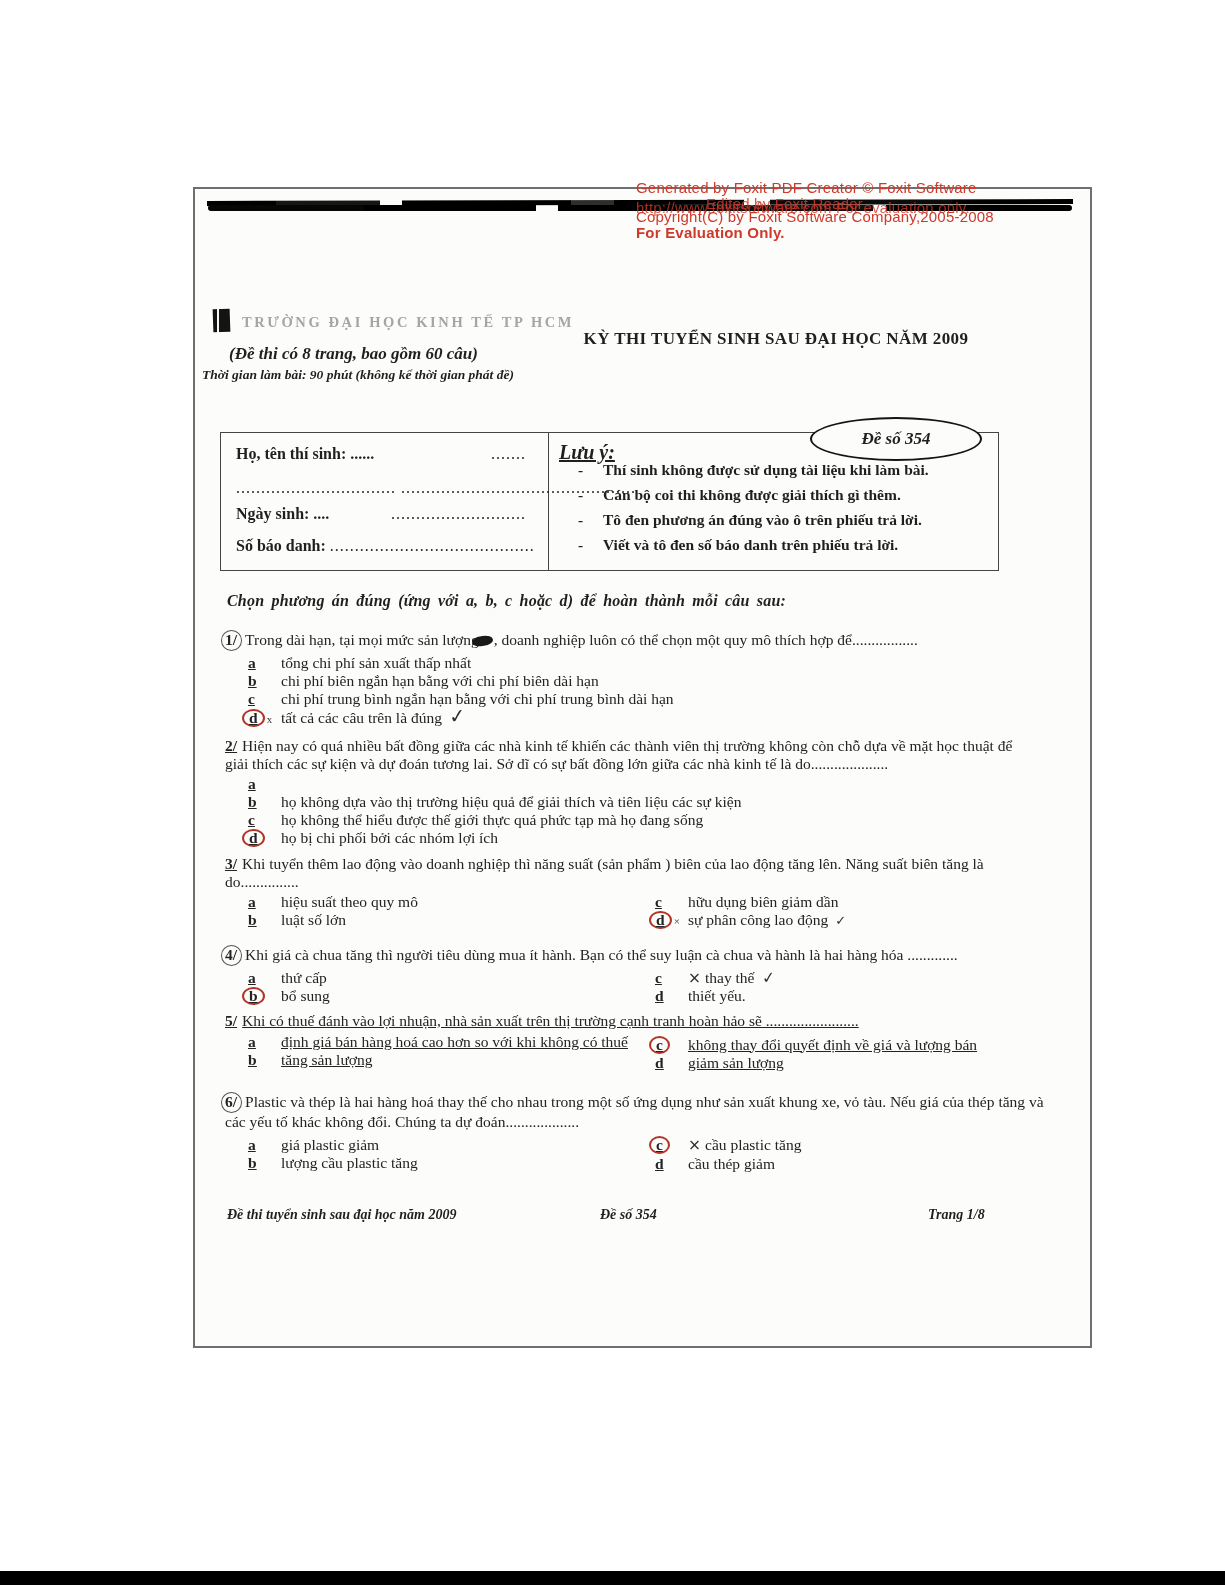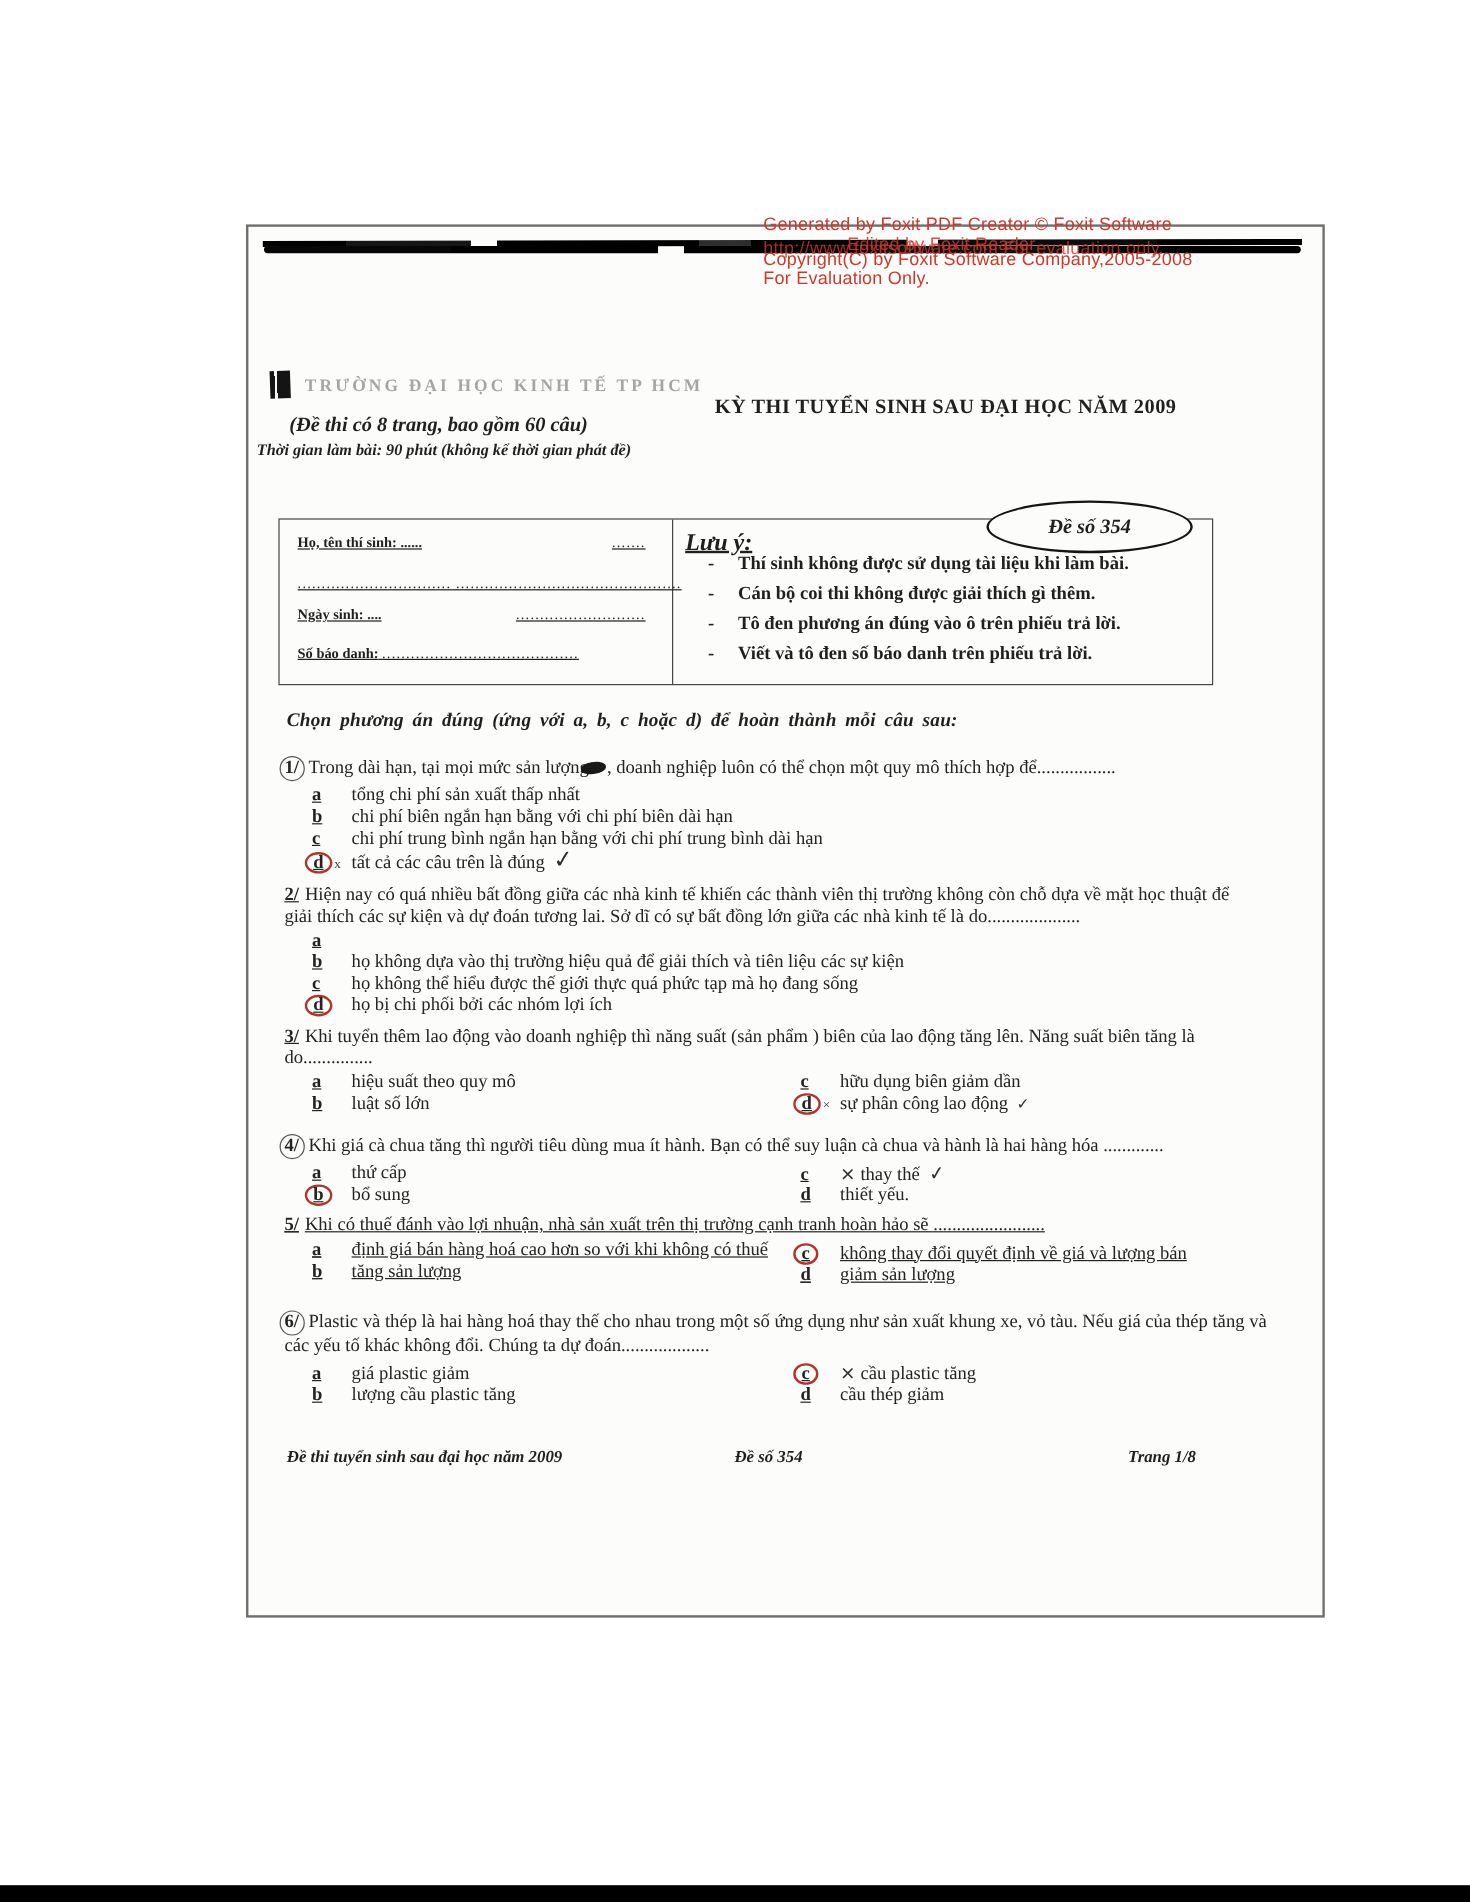--- a/index.html
+++ b/index.html
@@ -1,20 +1,20 @@
 <!DOCTYPE html>
 <html><head>
 <meta charset="utf-8">
 <style>
   html,body{margin:0;padding:0;background:#fff;}
   #screen{position:relative;width:1225px;height:1585px;background:#ffffff;overflow:hidden;
           font-family:"Liberation Serif",serif;color:#1f1f1f;}
   
   #page{position:absolute;left:193px;top:187px;width:895px;height:1157px;
-        background:#fcfcfb;border:2px solid #6f6f6f;margin-left:12px;}
+        background:#fcfcfb;border:2px solid #6f6f6f;}
   .band-a{position:absolute;left:12px;top:11px;width:866px;height:5px;
         background:linear-gradient(90deg,#000 0 8%,#161616 8% 20%,rgba(0,0,0,0) 20% 22.5%,#000 22.5% 42%,#2e2e2e 42% 47%,#000 47% 62%,rgba(0,0,0,0) 62% 65%,#0b0b0b 65% 86%,#000 86% 100%);
         transform:rotate(-0.12deg);}
   .band-b{position:absolute;left:13px;top:16px;width:864px;height:6px;border-radius:3px;
         background:linear-gradient(90deg,#060606 0 18%,#000 18% 38%,rgba(0,0,0,0) 38% 40.5%,#000 40.5% 59%,#101010 59% 77%,rgba(0,0,0,0) 77% 78.5%,#000 78.5% 100%);}
   
   .wm{position:absolute;font-family:"Liberation Sans",sans-serif;font-size:15px;
       color:#ce392b;white-space:nowrap;z-index:6;letter-spacing:.2px;}
   
   .logo{position:absolute;left:18px;top:120px;width:17px;height:23px;
@@ -23,21 +23,21 @@
   .univ{position:absolute;left:47px;top:125px;font-size:14.5px;font-weight:bold;
         color:#a5a5a3;letter-spacing:2.6px;filter:blur(.45px);white-space:nowrap;}
   .pinfo{position:absolute;left:34px;top:155px;font-size:17px;font-weight:bold;font-style:italic;}
   .pdur{position:absolute;left:7px;top:178px;font-size:13.5px;font-weight:bold;font-style:italic;}
   .titlebox{position:absolute;left:338px;top:140px;width:486px;text-align:center;}
   .title1{font-size:17px;font-weight:bold;letter-spacing:.4px;}
   .title2{font-size:17px;font-weight:bold;margin-top:3px;letter-spacing:.4px;}
   
   .ibox{position:absolute;left:25px;top:243px;width:777px;height:137px;border:1.5px solid #454545;}
   .ivline{position:absolute;left:327px;top:0;width:0;height:100%;border-left:1.5px solid #454545;}
-  .irow{position:absolute;font-size:12px;font-weight:bold;white-space:nowrap;text-decoration:underline;}
+  .irow{position:absolute;font-size:16px;font-weight:bold;white-space:nowrap;}
   .idots{font-weight:normal;letter-spacing:1px;}
   .badge{position:absolute;left:615px;top:228px;width:168px;height:40px;z-index:3;
          border:2.5px solid #141414;border-radius:50%;background:#fcfcfb;
          display:flex;align-items:center;justify-content:center;
          font-size:17px;font-weight:bold;font-style:italic;}
   .ntitle{position:absolute;left:338px;top:8px;font-size:20px;font-weight:bold;font-style:italic;
           text-decoration:underline;}
   .nrow{position:absolute;font-size:15.5px;font-weight:600;white-space:nowrap;}
   .ndash{position:absolute;font-size:15.5px;font-weight:bold;}
   
@@ -69,21 +69,21 @@
 </style>
 </head>
 <body>
 
 <div id="screen">
 
   <div class="wm" style="left:636px;top:179px;">Generated by Foxit PDF Creator © Foxit Software</div>
   <div class="wm" style="left:660px;top:195px;opacity:.85;margin-left:46px;">Edited by Foxit Reader</div>
   <div class="wm" style="left:636px;top:199px;opacity:.8;">http://www.foxitsoftware.com   For evaluation only.</div>
   <div class="wm" style="left:636px;top:208px;">Copyright(C) by Foxit Software Company,2005-2008</div>
-  <div class="wm" style="left:636px;top:224px;">For Evaluation Only.</div>
+  <div class="wm" style="left:636px;top:224px;font-weight:bold;">For Evaluation Only.</div>
 
   <div id="page">
     <div class="band-a"></div>
     <div class="band-b"></div>
 
     <div class="logo"></div>
     <div class="univ">TRƯỜNG ĐẠI HỌC KINH TẾ TP HCM</div>
     <div class="pinfo">(Đề thi có 8 trang, bao gồm 60 câu)</div>
     <div class="pdur">Thời gian làm bài: 90 phút (không kể thời gian phát đề)</div>
     <div class="titlebox">

